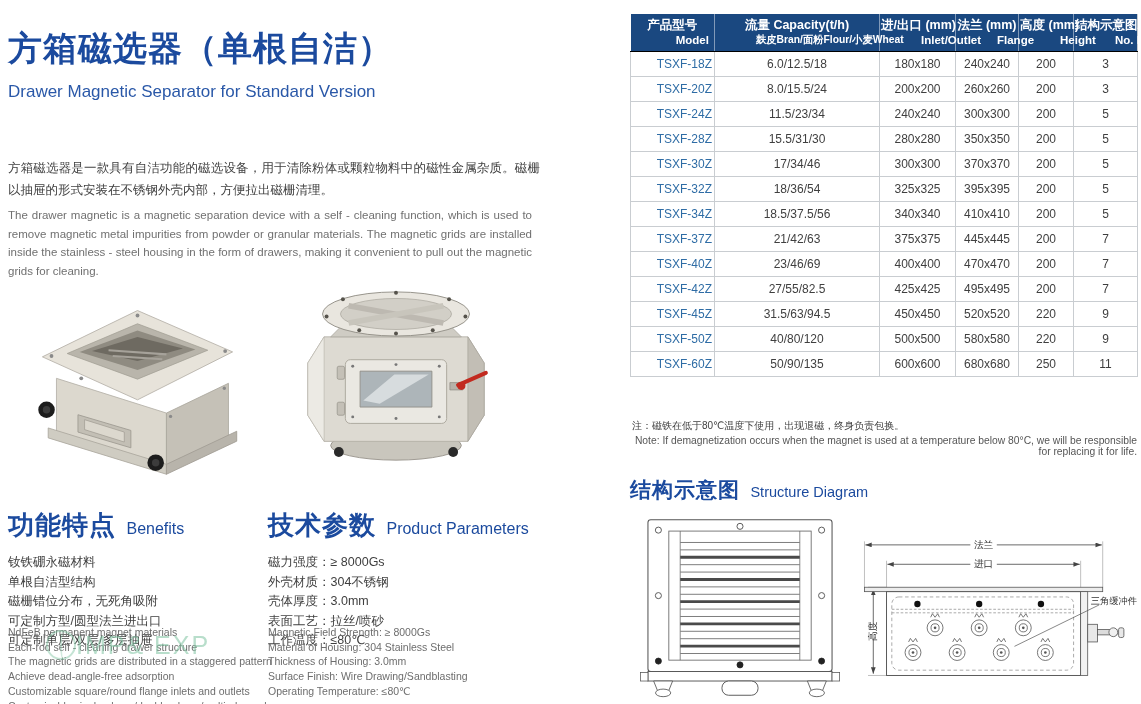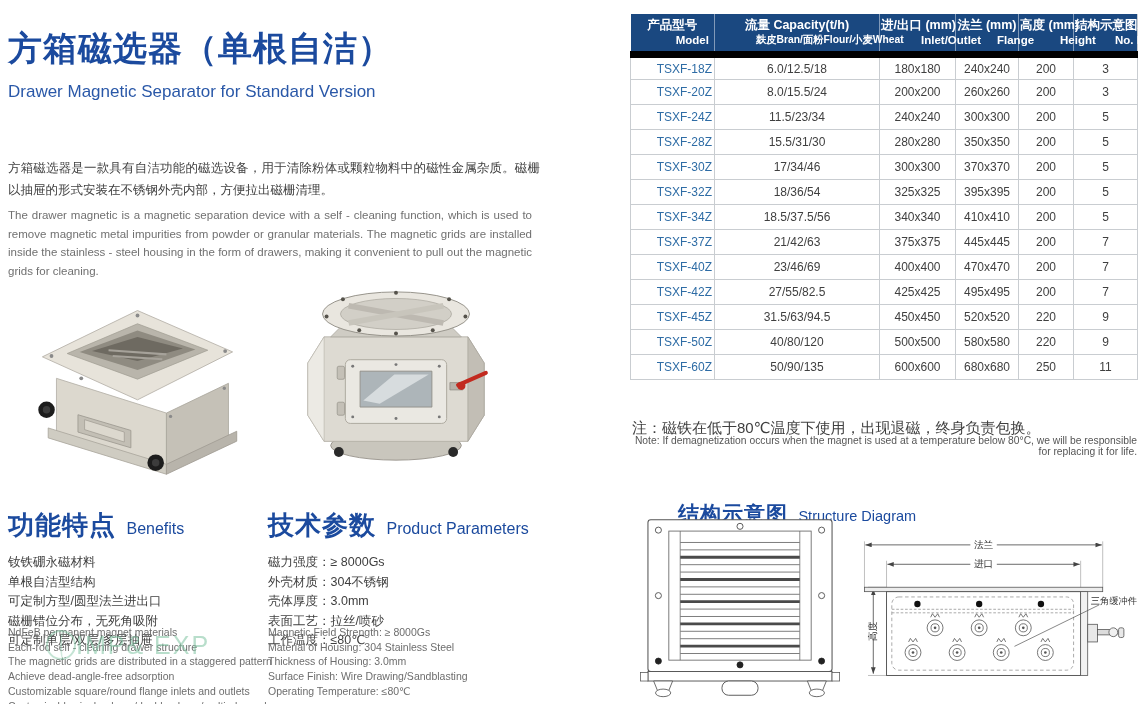--- a/index.html
+++ b/index.html
@@ -29,35 +29,35 @@
                color:rgba(125,195,160,0.55); font-size:25px; letter-spacing:2px; pointer-events:none; }
   .watermark .globe { width:30px; height:30px; border:2px solid rgba(125,195,160,0.45); border-radius:50%;
                       position:relative; }
   .watermark .globe:before { content:""; position:absolute; left:12px; top:-1px; width:4px; height:28px;
                       border-left:2px solid rgba(125,195,160,0.35); border-radius:50%; }
 
   
   .spec-table-wrap { position:absolute; left:630px; top:14px; width:507px; }
   table.spec { border-collapse:collapse; width:507px; table-layout:fixed; }
   table.spec th { background:#1a4880; color:#fff; font-weight:bold; padding:4px 1px; vertical-align:middle;
-                  border-right:1px solid rgba(255,255,255,0.45); border-bottom:7px solid #000000; }
+                  border-right:1px solid rgba(255,255,255,0.45); border-bottom:1px solid #000000; }
   table.spec th:last-child { border-right:1px solid #c9cdd1; }
   .th-cn { font-size:12.5px; line-height:15px; text-align:center; white-space:nowrap; }
   .th-en { font-size:11.5px; line-height:14px; white-space:nowrap;padding-left:40px; }
   table.spec th:nth-child(2) .th-en { font-size:10.3px; }
   table.spec td { border:1px solid #c9cdd1; text-align:center; font-size:12px; color:#3f3f3f;
                   height:25px; padding:0 2px; background:#fff; white-space:nowrap; }
   table.spec td.model-cell { color:#2e6ca5;text-align:right; }
   table.spec col.c1{width:84px} table.spec col.c2{width:165px} table.spec col.c3{width:76px}
   table.spec col.c4{width:63px} table.spec col.c5{width:55px}  table.spec col.c6{width:64px}
 
-  .note-cn { position:absolute; left:632px; top:419px; font-size:15px; color:#3f3f3f; }
+  .note-cn { position:absolute; left:632px; top:419px; font-size:10px; color:#3f3f3f; }
   .note-en { position:absolute; left:632px; top:435px; font-size:10.3px; color:#555; width:505px;text-align:right; }
 
-  .dia-head { position:absolute; left:630px; top:500px;margin-left:48px; }
+  .dia-head { position:absolute; left:630px; top:476px; }
   .dia-head-cn { font-size:21px; font-weight:bold; color:#1b4a9e; letter-spacing:1px; }
   .dia-head-en { font-size:14.5px; color:#1b4a9e; margin-left:6px; }
 
   .dia-front   { position:absolute; left:640px; top:514px; }
   .dia-section { position:absolute; left:838px; top:520px; }
 
   svg text { font-family:"Liberation Sans","DejaVu Sans",sans-serif; }
 </style>
 </head>
 <body>
@@ -145,22 +145,22 @@
       <circle cx="200" cy="132" r="5" fill="#c22a1f"></circle>
     </g>
   </svg>
 
   <div class="benefits-block" style="position:absolute;">
     <span class="sec-head-cn">功能特点</span>
     <span class="sec-head-en">Benefits</span>
     <ul class="feat-cn" id="benefits-cn">
         <li>钕铁硼永磁材料</li>
         <li>单根自洁型结构</li>
+        <li>磁栅错位分布，无死角吸附</li>
         <li>可定制方型/圆型法兰进出口</li>
-        <li>磁栅错位分布，无死角吸附</li>
         <li>可定制单层/双层/多层抽屉</li>
       </ul>
     <ul class="feat-en" id="benefits-en">
         <li>NdFeB permanent magnet materials</li>
         <li>Each-rod self - cleaning drawer structure</li>
         <li>The magnetic grids are distributed in a staggered pattern</li>
         <li>Achieve dead-angle-free adsorption</li>
         <li>Customizable square/round flange inlets and outlets</li>
         <li>Customizable single - layer/double - layer/multi - layer drawers</li>
       </ul>

